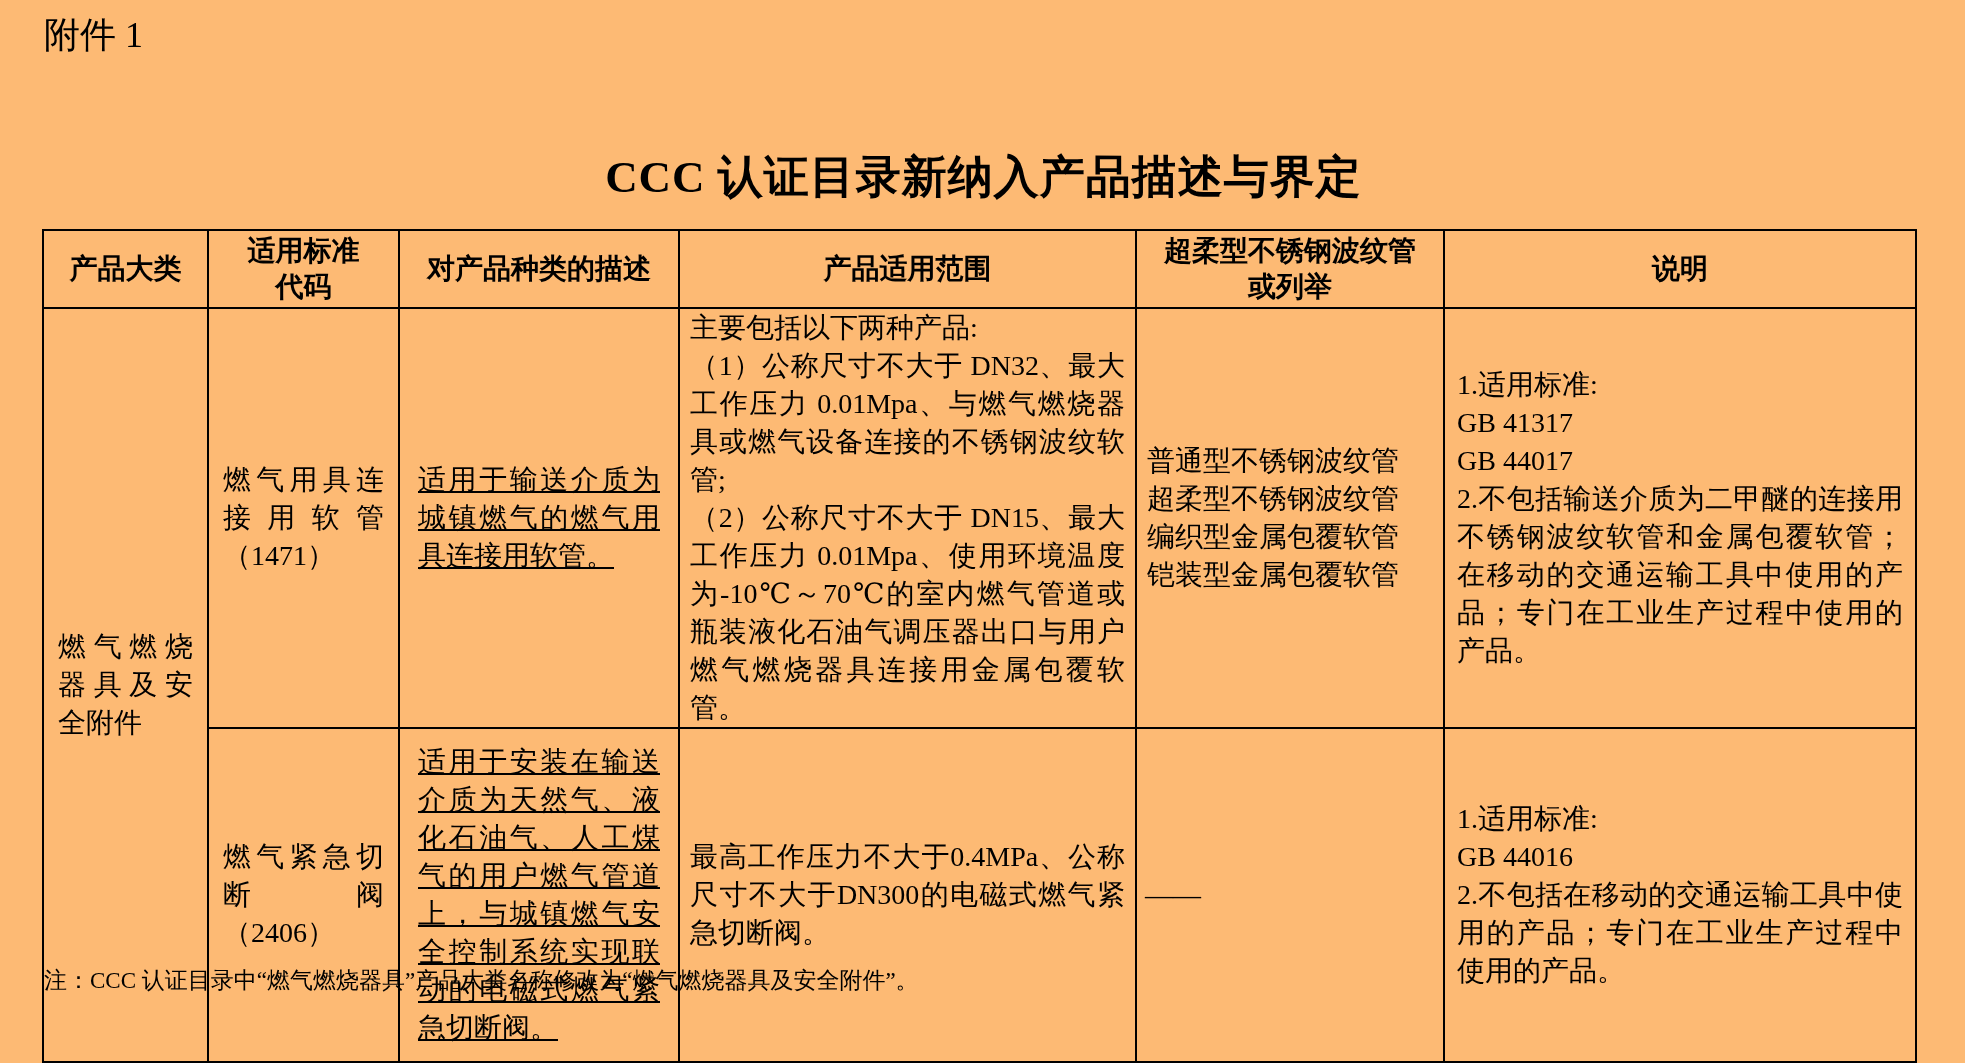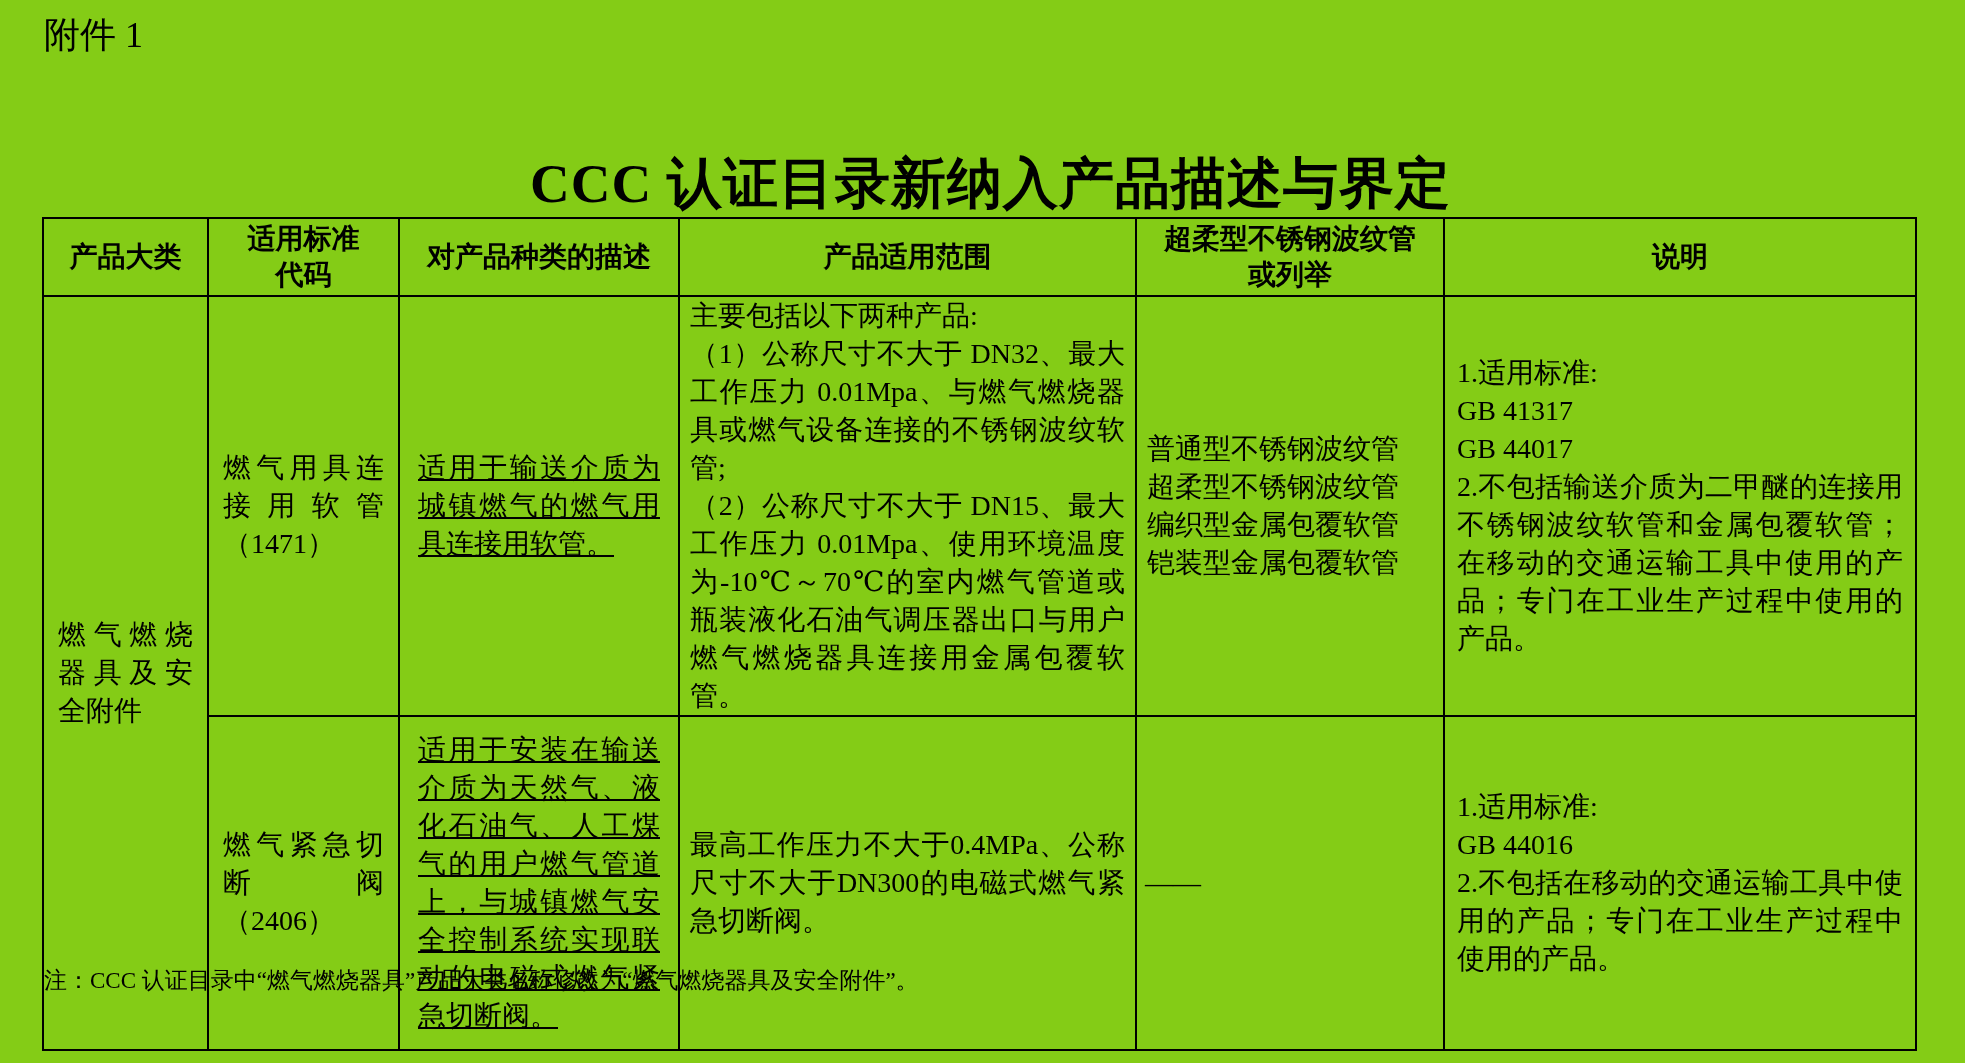--- a/index.html
+++ b/index.html
@@ -4,49 +4,49 @@
 <style>
   html, body {
     margin: 0;
     padding: 0;
     background: #ffffff;
   }
   .page {
     position: relative;
     width: 1965px;
     height: 1063px;
-    background: #84cc16;
+    background: #fdba74;
     color: #000000;
     font-family: "Liberation Serif", "DejaVu Serif", serif;
     overflow: hidden;
   }
   .attachment {
     position: absolute;
     left: 44px;
     top: 12px;
     font-size: 36px;
     line-height: 46px;
   }
   .title {
     position: absolute;
     left: 42px;
     top: 136px;
     width: 1873px;
-    margin: 12px;
+    margin: 5px;
     text-align: center;
-    font-size: 55px;
+    font-size: 45px;
     line-height: 72px;
     font-weight: bold;
     letter-spacing: 1px;
     font-family: "Liberation Serif", "DejaVu Serif", serif;
   }
   table.doc-table {
     position: absolute;
     left: 42px;
-    top: 217px;
+    top: 229px;
     width: 1873px;
     border-collapse: collapse;
     table-layout: fixed;
   }
   col.c1 { width: 165px; }
   col.c2 { width: 191px; }
   col.c3 { width: 280px; }
   col.c4 { width: 457px; }
   col.c5 { width: 308px; }
   col.c6 { width: 472px; }

